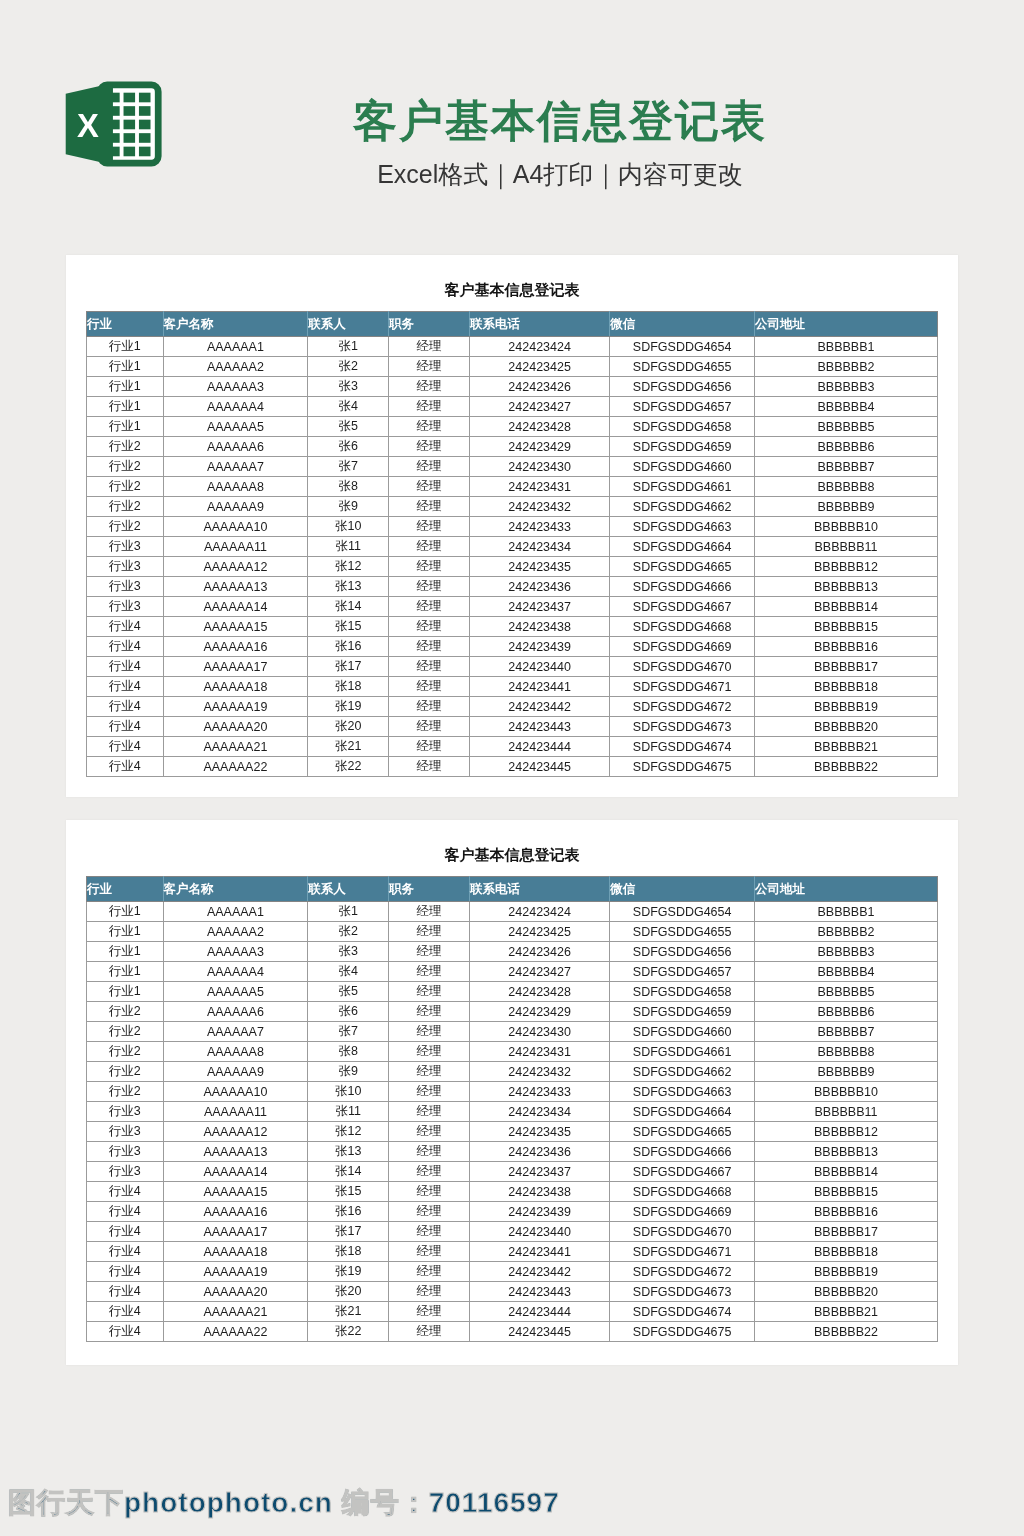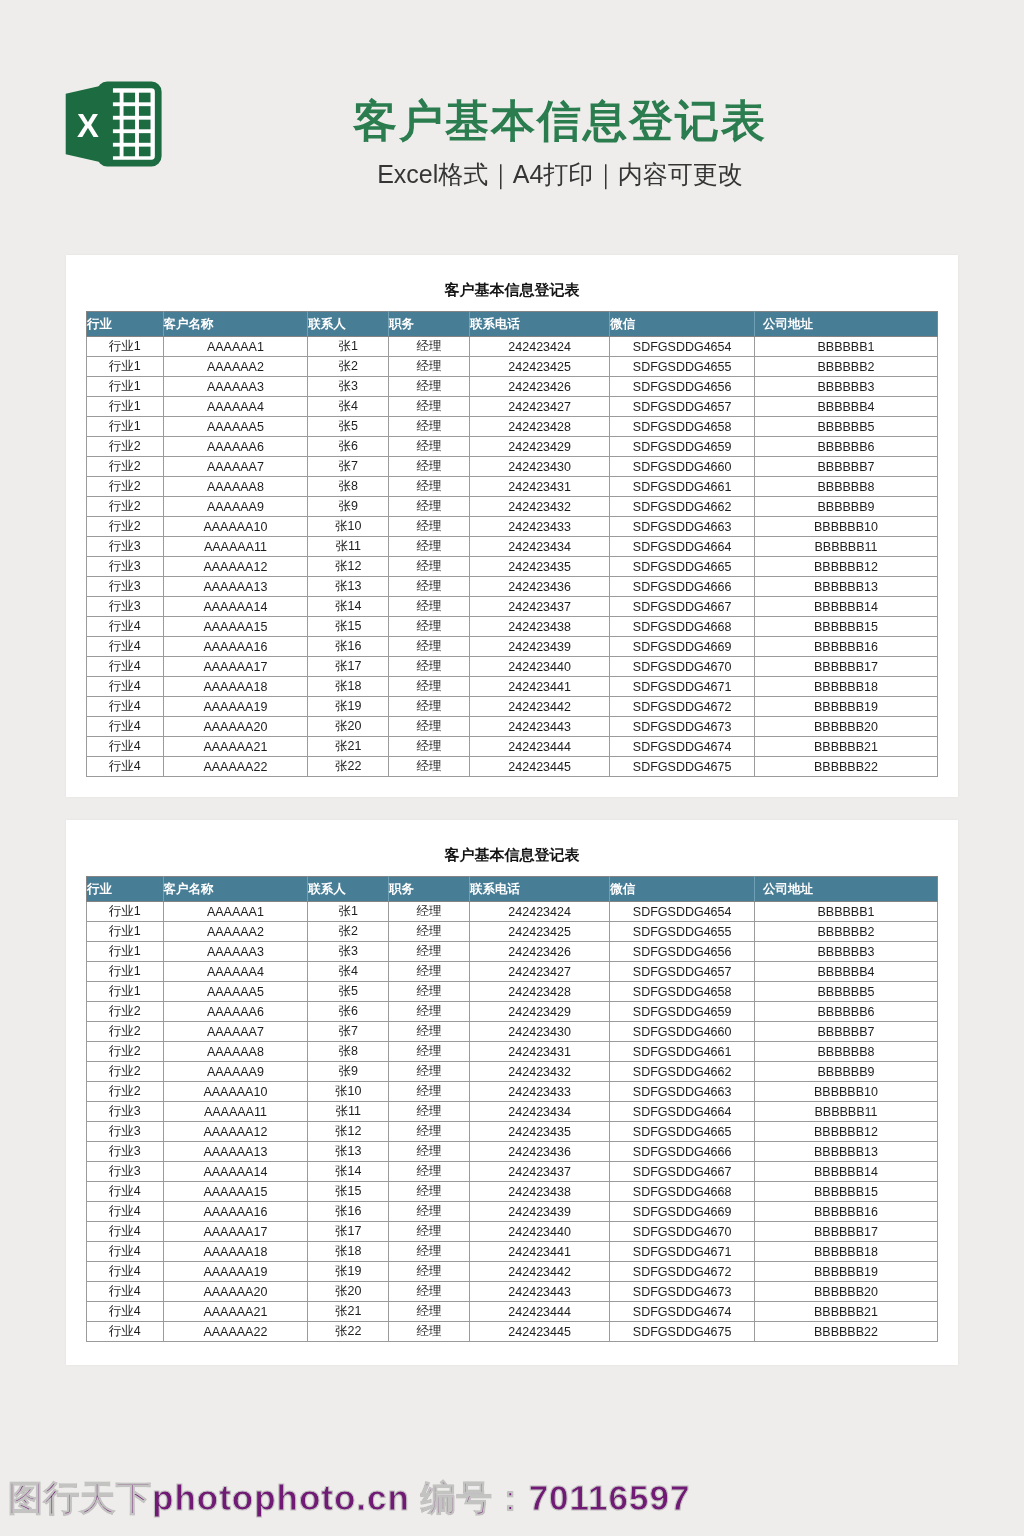--- a/index.html
+++ b/index.html
@@ -36,39 +36,39 @@
     width:852px; margin:11px auto 0;
     border-collapse:collapse; table-layout:fixed;
     border:1px solid #848484;
   }
   table.data-table th {
     height:25px; background:#487d96; color:#ffffff;
     font-size:12.5px; font-weight:bold; text-align:left;
     border:1px solid #6fa0b5; border-top:1px solid #848484; border-bottom:1px solid #848484;
   }
   table.data-table th:first-child { border-left:1px solid #848484; }
-  table.data-table th:last-child { border-right:1px solid #848484;padding-left:8px; }
+  table.data-table th:last-child { border-right:1px solid #848484; }
   table.data-table td {
     height:20px; font-size:12.5px; color:#1d1d1d; text-align:center;
     border:1px solid #9b9b9b; background:#ffffff;
     white-space:nowrap; overflow:hidden;
   }
   table.data-table th:nth-child(1), table.data-table td:nth-child(1){ width:9%; }
   table.data-table th:nth-child(2), table.data-table td:nth-child(2){ width:17%; }
   table.data-table th:nth-child(3), table.data-table td:nth-child(3){ width:9.5%; }
   table.data-table th:nth-child(4), table.data-table td:nth-child(4){ width:9.5%; }
   table.data-table th:nth-child(5), table.data-table td:nth-child(5){ width:16.5%; }
   table.data-table th:nth-child(6), table.data-table td:nth-child(6){ width:17%; }
   table.data-table th:nth-child(7), table.data-table td:nth-child(7){ width:21.5%; }
 
   
   .watermark {
     position:absolute; left:8px; bottom:14px;
-    font-size:35px; font-weight:bold; letter-spacing:1px;
-    color:#701a75; -webkit-text-stroke:1px #c3c3c1;
+    font-size:28px; font-weight:bold; letter-spacing:1px;
+    color:#0c4a6e; -webkit-text-stroke:1px #c3c3c1;
     text-shadow:0 0 1px #c3c3c1;
     margin-top:40px;
   }
 </style>
 </head>
 <body>
 
 <div class="page">
 
   <div class="brand-header">

